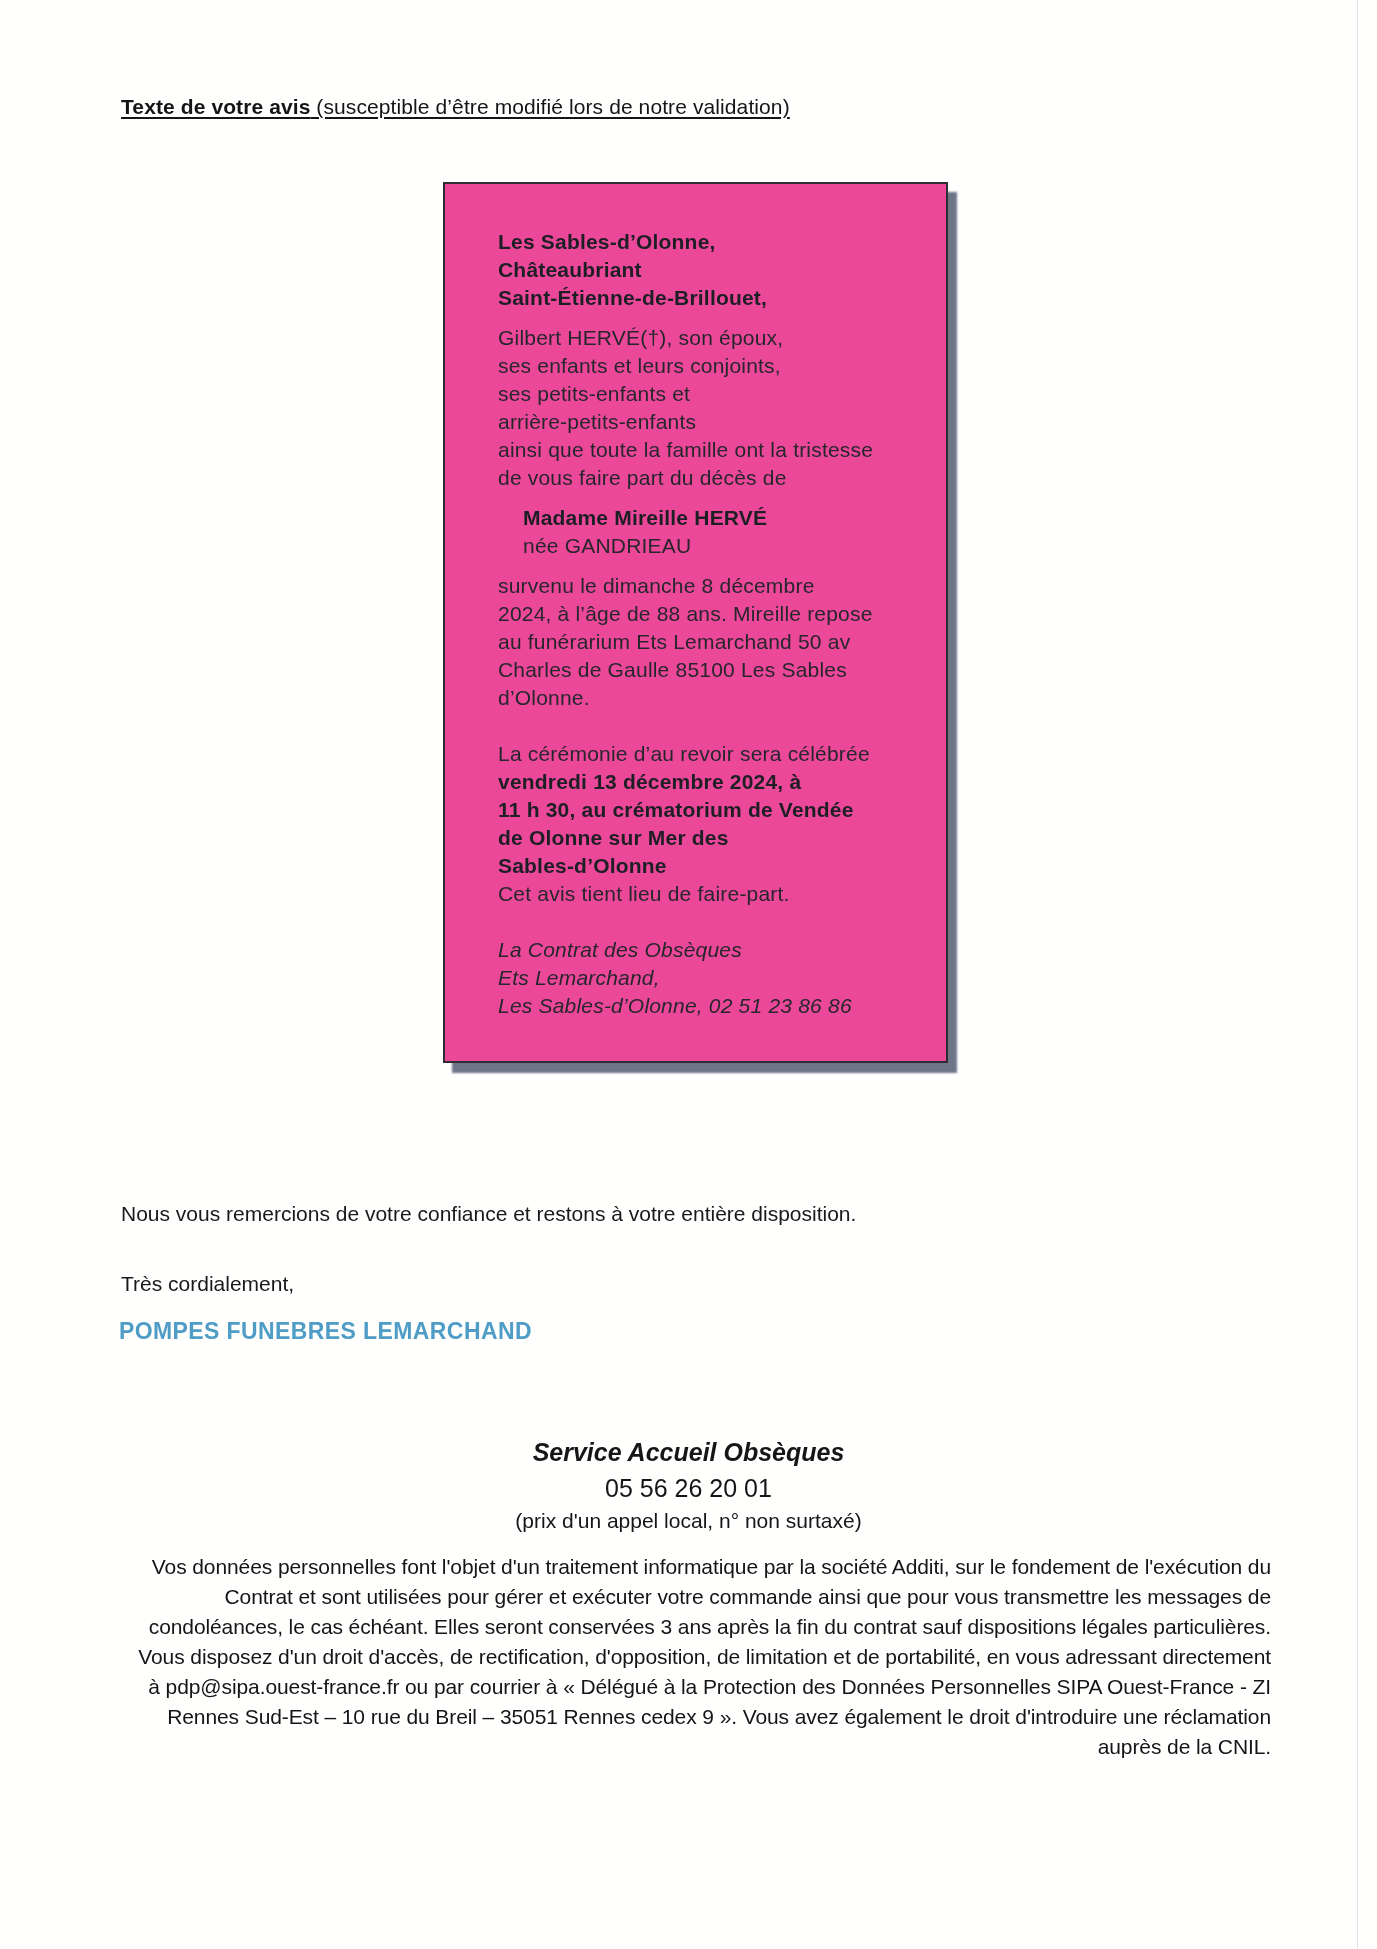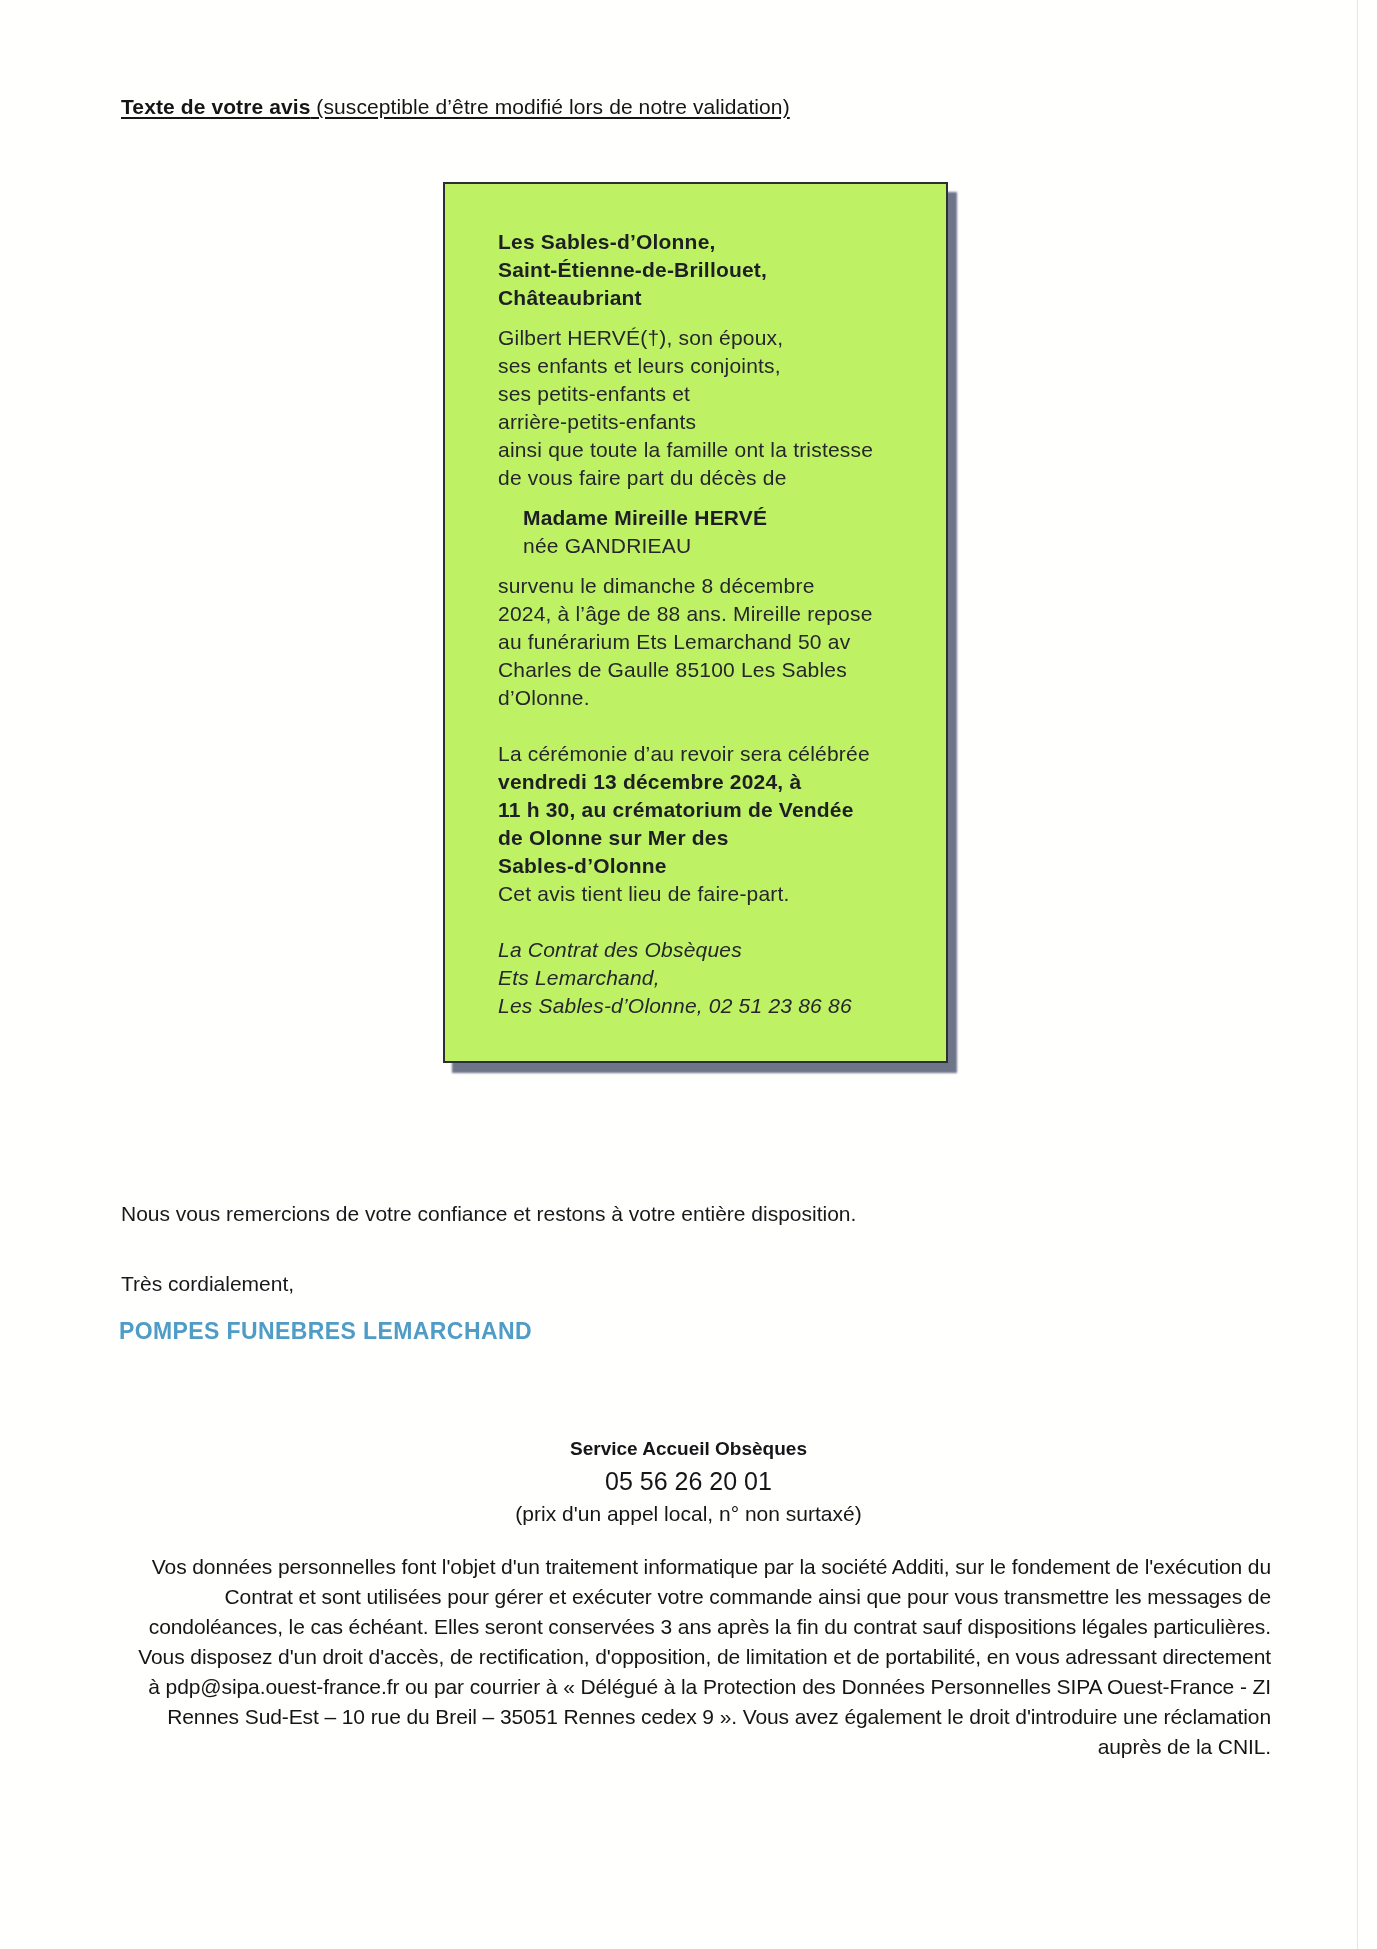--- a/index.html
+++ b/index.html
@@ -19,21 +19,21 @@
     text-underline-offset:3px;
     color:#151517;
     white-space:nowrap;
   }
   .avis-heading .b{font-weight:700;}
   
   .notice-card{
     position:absolute;left:443px;top:182px;
     width:505px;height:881px;
     box-sizing:border-box;
-    background:#bef264;
+    background:#ec4899;
     border:2px solid #2e2e35;
     box-shadow:9px 10px 2px #6f7589;
     padding:44px 16px 0 53px;
     font-size:21px;line-height:28px;
     color:#26262c;
     letter-spacing:.2px;
   }
   .notice-card .bold{font-weight:700;color:#1e1e25;}
   .notice-card .block{margin:0 0 12px 0;}
   .notice-card .block.gap{margin-top:28px;}
@@ -45,21 +45,21 @@
   .company-name{
     position:absolute;left:119px;top:1318px;
     font-size:23px;font-weight:700;letter-spacing:.4px;
     color:#4f9cc7;
   }
   
   .contact{
     position:absolute;left:0;top:1438px;width:1377px;
     text-align:center;color:#161619;
   }
-  .contact .service{font-size:19px;font-weight:700;}
+  .contact .service{font-size:25px;font-weight:700;font-style:italic;}
   .contact .phone{font-size:25px;margin-top:7px;}
   .contact .note{font-size:21px;margin-top:6px;}
   
   .legal{
     position:absolute;left:121px;top:1552px;width:1150px;
     font-size:21px;line-height:30px;letter-spacing:-.1px;
     color:#151517;
     text-align:right;
   }
   
@@ -73,22 +73,22 @@
 
 <div class="page">
 
   <div class="avis-heading">
     <span class="b">Texte de votre avis</span><span> (susceptible d’être modifié lors de notre validation)</span>
   </div>
 
   <div class="notice-card">
     <div class="block">
       <div class="bold">Les Sables-d’Olonne,</div>
+      <div class="bold">Châteaubriant</div>
       <div class="bold">Saint-Étienne-de-Brillouet,</div>
-      <div class="bold">Châteaubriant</div>
     </div>
     <div class="block">
       <div>Gilbert HERVÉ(†), son époux,</div>
       <div>ses enfants et leurs conjoints,</div>
       <div>ses petits-enfants et</div>
       <div>arrière-petits-enfants</div>
       <div>ainsi que toute la famille ont la tristesse</div>
       <div>de vous faire part du décès de</div>
     </div>
     <div class="block indent">

